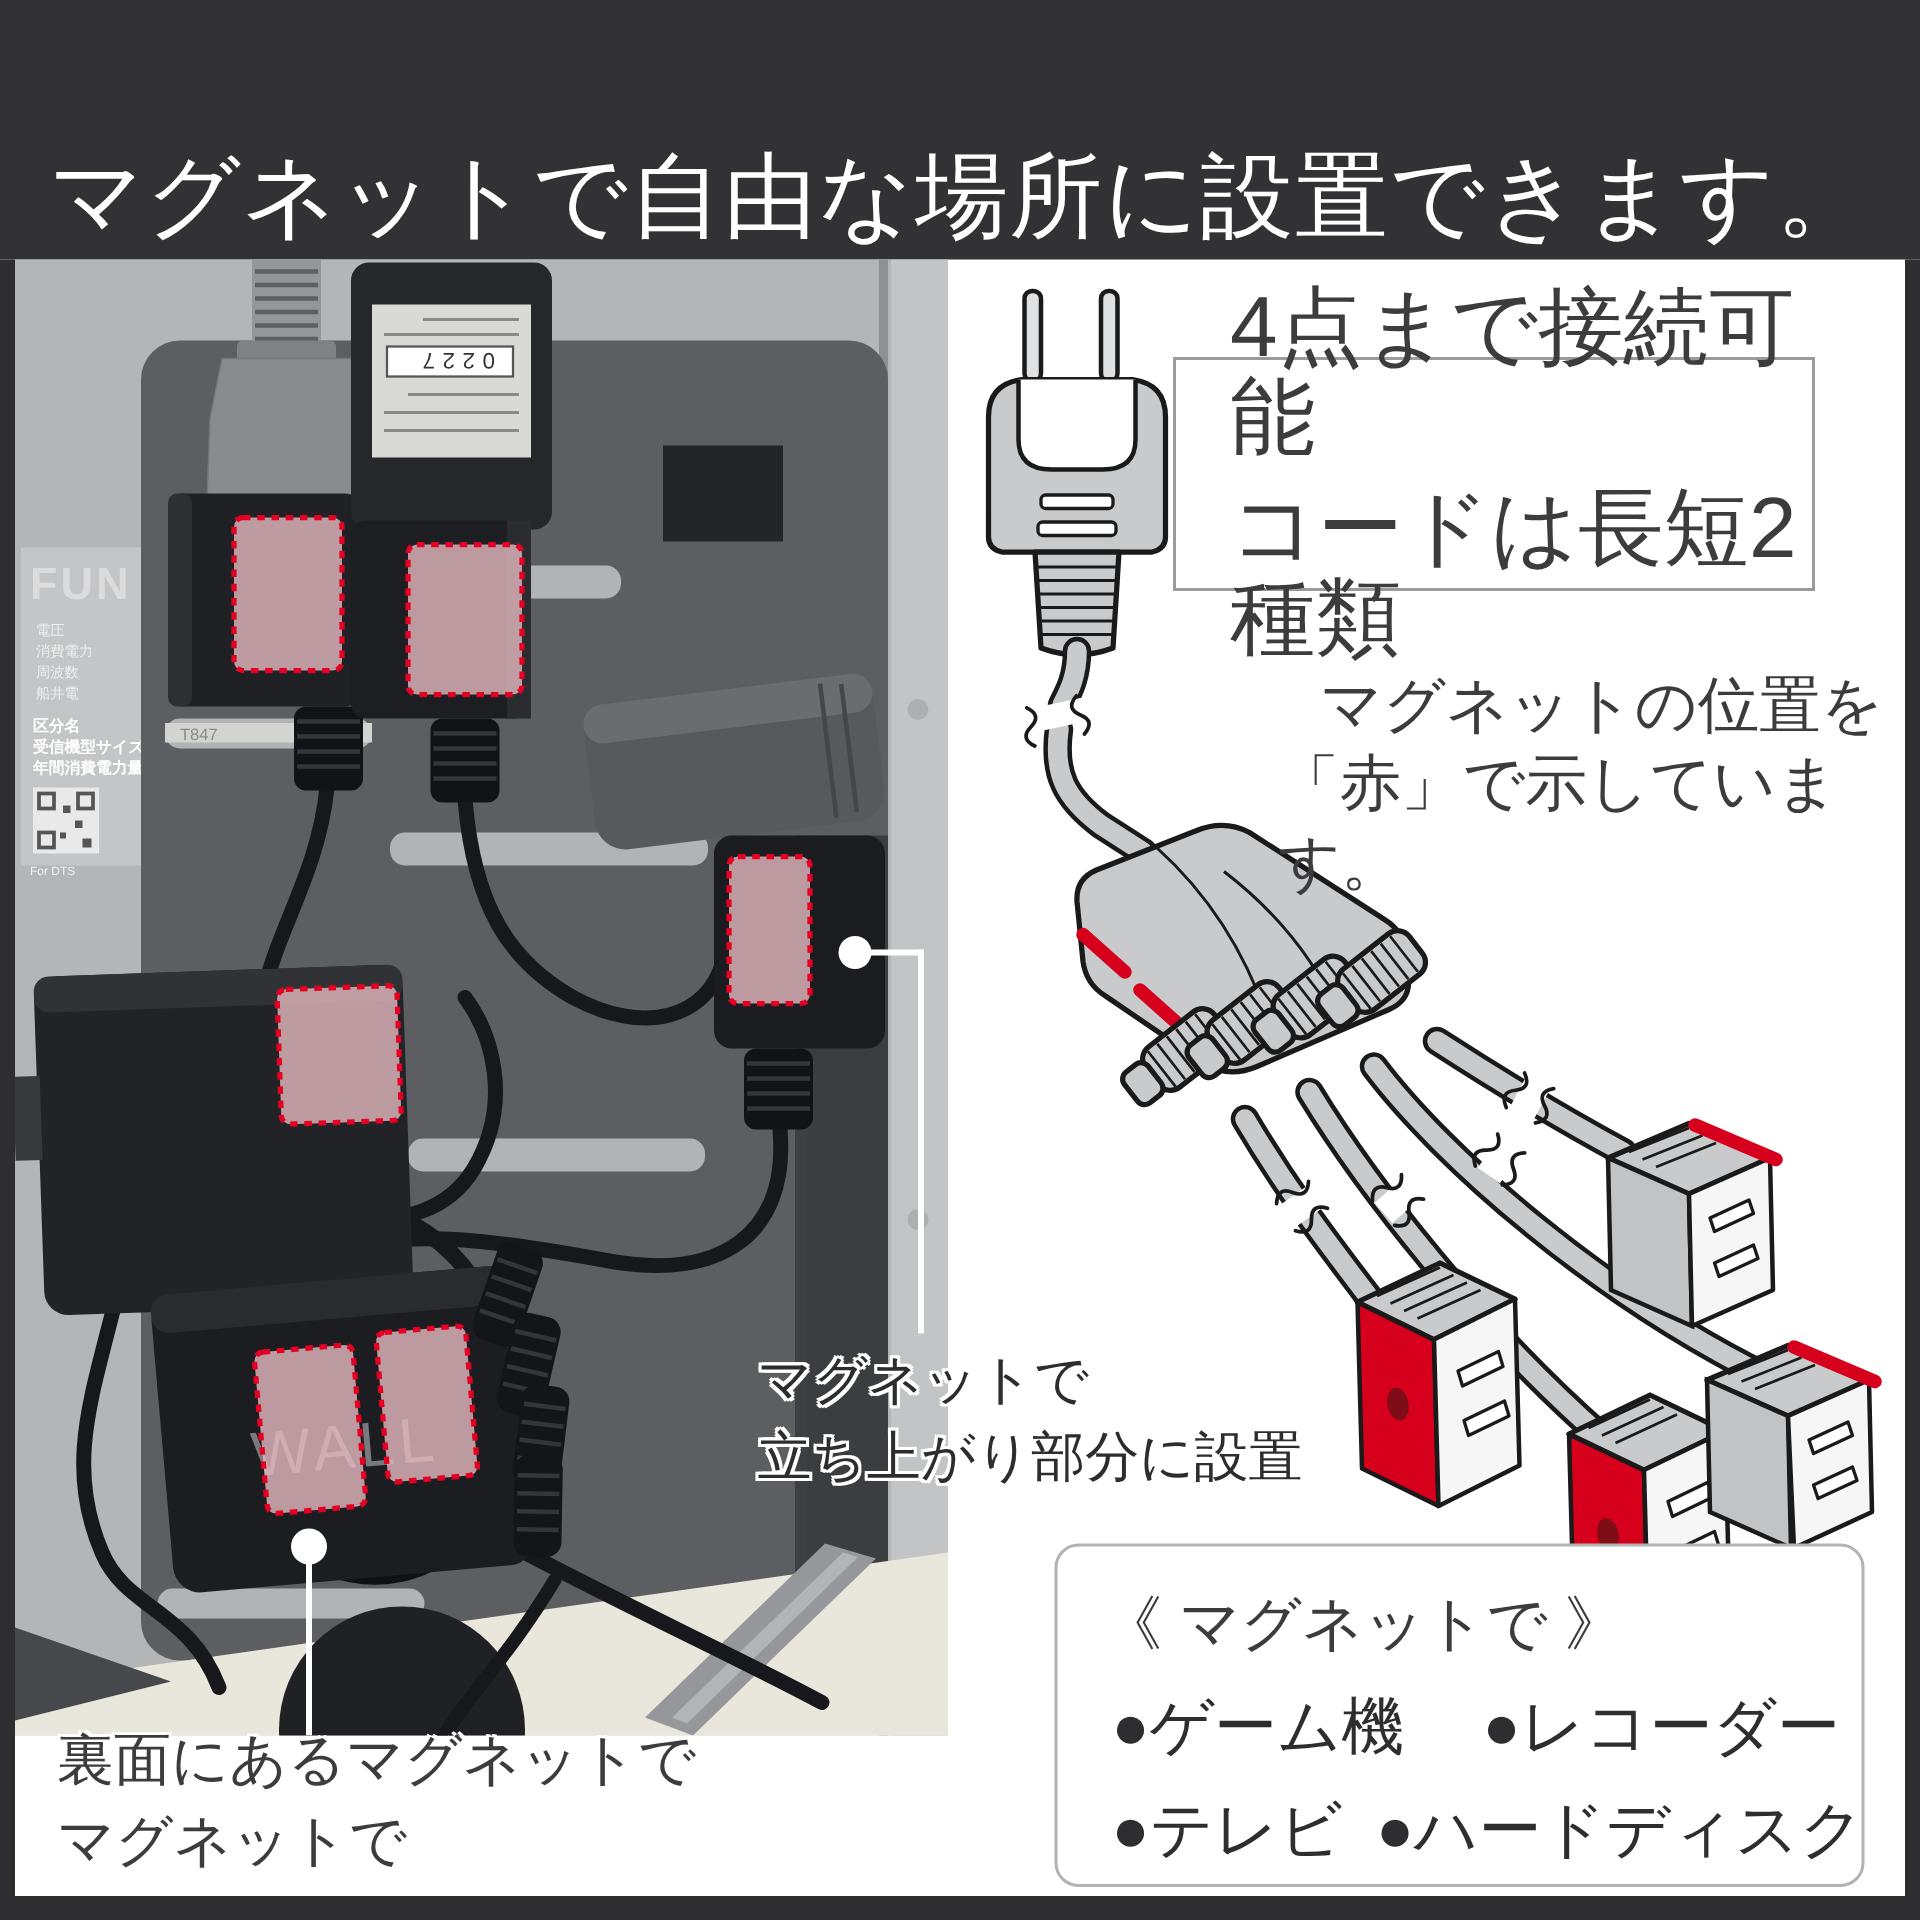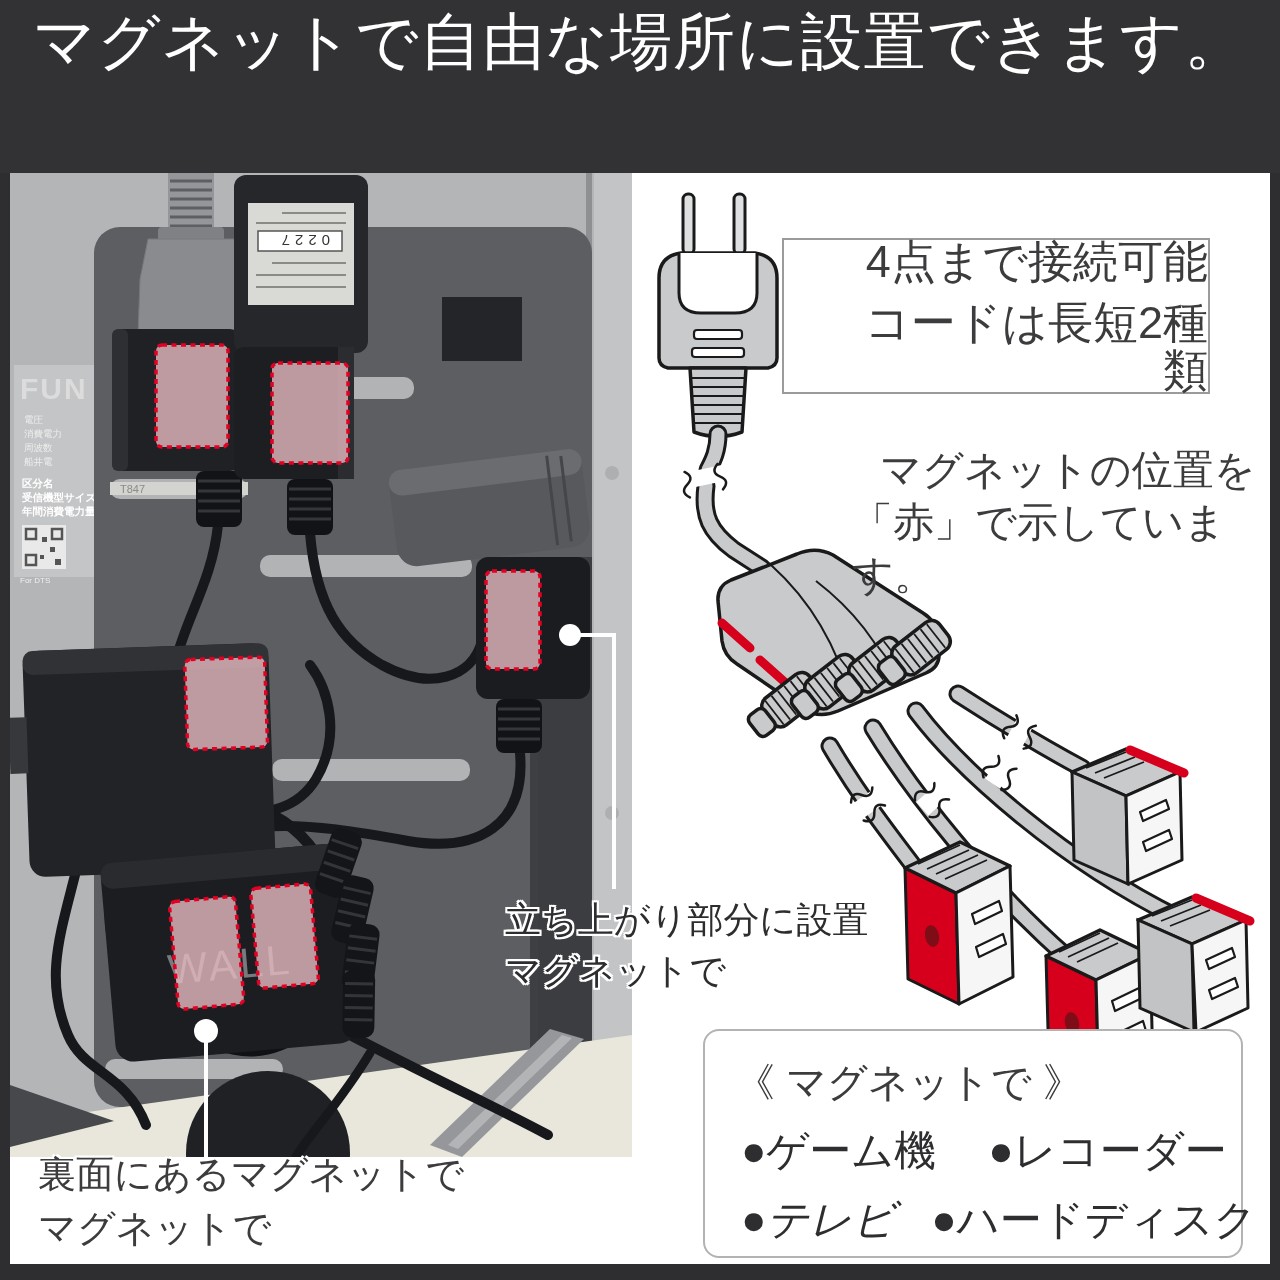--- a/index.html
+++ b/index.html
@@ -1,48 +1,48 @@
 <!DOCTYPE html>
 <html><head>
 <meta charset="utf-8">
 <style>
   html,body{margin:0;padding:0;background:#ffffff;}
   .canvas{position:relative;width:1280px;height:1280px;background:#ffffff;overflow:hidden;
           font-family:"Liberation Sans",sans-serif;color:#3a3a3d;}
   
   .hdr{position:absolute;left:0;top:0;width:1280px;height:173px;background:#323234;
-       display:flex;align-items:flex-start;justify-content:center;}
+       display:flex;align-items:flex-end;justify-content:center;}
   .hdr h1{margin:0;font-family:"Liberation Serif",serif;font-weight:500;font-size:62px;
           color:#ffffff;letter-spacing:1px;white-space:nowrap;}
   .bar-l{position:absolute;left:0;top:173px;width:10px;height:1107px;background:#2e2e30;}
   .bar-r{position:absolute;left:1270px;top:173px;width:10px;height:1107px;background:#2e2e30;}
   .bar-b{position:absolute;left:0;top:1264px;width:1280px;height:16px;background:#2e2e30;}
   
   .photo{position:absolute;left:10px;top:173px;width:622px;height:984px;margin:0;}
   .photo svg{display:block;}
   
   .illu{position:absolute;left:632px;top:173px;width:638px;height:1107px;}
   
   .spec-box{position:absolute;left:782px;top:238px;width:428px;height:156px;
             border:2px solid #9b9b9b;background:#fff;box-sizing:border-box;
             display:flex;flex-direction:column;justify-content:center;gap:14px;
-            padding-left:36px;font-size:45px;color:#3c3c3f;line-height:1.05;text-align:right;}
+            padding-left:36px;font-size:57px;color:#3c3c3f;line-height:1.05;}
   .magnet-note{position:absolute;left:852px;top:444px;font-size:41px;color:#3c3c3f;line-height:1.28;}
   .magnet-note .ind{padding-left:28px;font-family:Liberation Serif, serif;}
   .callout-flange{position:absolute;left:505px;top:894px;font-size:36px;color:#2d2d30;line-height:1.42;
        text-shadow:-2px -2px 0 #fff,2px -2px 0 #fff,-2px 2px 0 #fff,2px 2px 0 #fff,
                    0 -2px 0 #fff,0 2px 0 #fff,-2px 0 0 #fff,2px 0 0 #fff;}
   .callout-flat{position:absolute;left:38px;top:1148px;font-size:38px;color:#3c3c3f;line-height:1.42;
        text-shadow:-2px -2px 0 #fff,2px -2px 0 #fff,-2px 2px 0 #fff,2px 2px 0 #fff;}
   .devices-box{position:absolute;left:703px;top:1029px;width:540px;height:229px;box-sizing:border-box;
             border:2px solid #b3b3b3;border-radius:16px;background:#fff;padding:24px 0 0 30px;}
   .devices-title{font-size:40px;color:#3c3c3f;}
   .devices-row{font-size:42px;color:#2e2e31;margin-top:13px;padding-left:6px;white-space:nowrap;}
   .devices-row .g1{margin-right:52px;margin-top:40px;}
-  .devices-row .g2{margin-right:36px;font-style:italic;}
+  .devices-row .g2{margin-right:22px;}
   .mag{fill:#e6b9c1;fill-opacity:.8;stroke:#e30022;stroke-width:3.5;stroke-dasharray:5 4.5;}
   .cable{fill:none;stroke:#17181b;stroke-linecap:round;}
   .dcable-o{fill:none;stroke:#1a1a1a;stroke-width:19;stroke-linecap:round;}
   .dcable-i{fill:none;stroke:#c9cacc;stroke-width:13;stroke-linecap:round;}
   .gbody{fill:#c9cacc;stroke:#1a1a1a;stroke-width:3.5;stroke-linejoin:round;}
   .gface{fill:#f6f6f6;stroke:#1a1a1a;stroke-width:3;stroke-linejoin:round;}
   .rface{fill:#d7001c;stroke:#1a1a1a;stroke-width:3;stroke-linejoin:round;}
   .slot{fill:#fff;stroke:#1a1a1a;stroke-width:2.2;stroke-linejoin:round;}
   .vent{stroke:#1a1a1a;stroke-width:1.8;}
   .redline{stroke:#d7001c;stroke-width:9;stroke-linecap:round;}
@@ -435,22 +435,22 @@
     <div>4点まで接続可能</div>
     <div>コードは長短2種類</div>
   </div>
 
   <div class="magnet-note">
     <div class="ind">マグネットの位置を</div>
     <div>「赤」で示しています。</div>
   </div>
 
   <div class="callout-flange">
+    <div>マグネットで</div>
     <div>立ち上がり部分に設置</div>
-    <div>マグネットで</div>
   </div>
 
   <div class="callout-flat">
     <div>裏面にあるマグネットで</div>
     <div>マグネットで</div>
   </div>
 
   <div class="devices-box">
     <div class="devices-title">《 マグネットで 》</div>
     <div class="devices-row">

